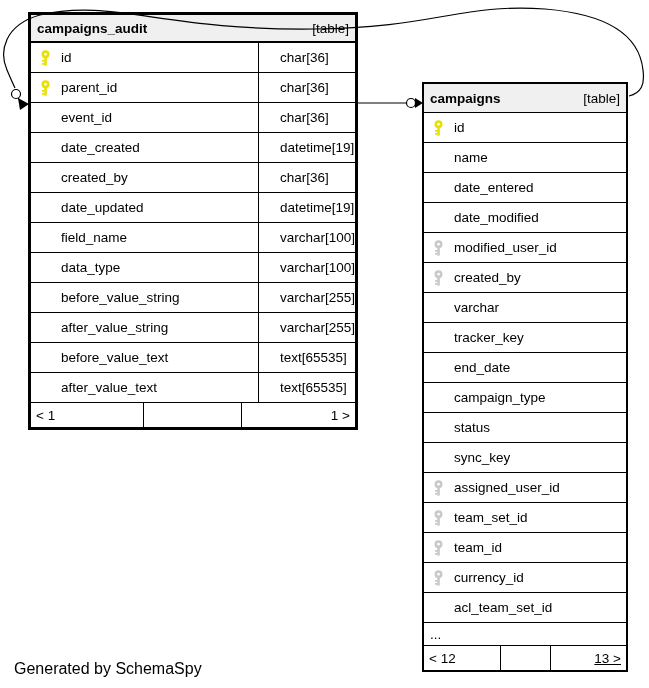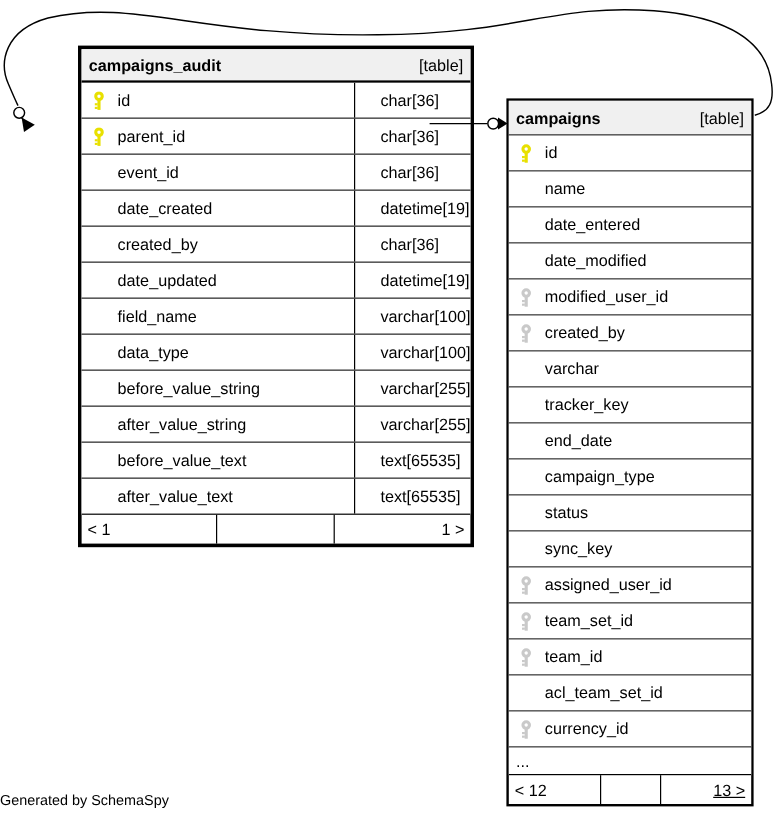--- a/index.html
+++ b/index.html
@@ -4,21 +4,21 @@
 <style>
   html,body{margin:0;padding:0;}
   body{
     width:649px;height:688px;position:relative;background:#fff;
     font-family:"Liberation Sans",sans-serif;color:#000;overflow:hidden;
   }
   :root{
     --hdr-bg:#f0f0f0; --border:#000000; --pk:#e8e000; --fk:#c9c9c9;
   }
   .node{position:absolute;background:#fff;box-sizing:border-box;z-index:2;}
-  .t-left{left:28px;top:38px;width:330px;border:3px solid var(--border);margin-left:37px;}
+  .t-left{left:28px;top:12px;width:330px;border:3px solid var(--border);}
   .t-right{left:422px;top:58px;width:206px;border:2px solid var(--border);margin-top:24px;}
   .hdr{display:flex;justify-content:space-between;align-items:center;
        background:var(--hdr-bg);padding:0 6px;height:26px;font-size:13.5px;
        border-bottom:2px solid var(--border);}
   .t-right .hdr{height:28px;border-bottom-width:1px;}
   .hdr .title{font-weight:bold;}
   .hdr .badge{font-weight:normal;}
   .rows{display:block;}
   .row{display:flex;align-items:stretch;height:29px;border-bottom:1px solid var(--border);
        font-size:13.5px;background:#fff;gap:17px;}
@@ -33,21 +33,21 @@
   .ftr{display:flex;height:24px;font-size:13.5px;align-items:stretch;}
   .fcell{display:flex;align-items:center;box-sizing:border-box;padding:0 5px;}
   .fcell.mid,.fcell.left{border-right:1px solid var(--border);}
   .fcell.right{justify-content:flex-end;}
   .t-left .fcell.left{width:35%;} .t-left .fcell.mid{width:30%;} .t-left .fcell.right{width:35%;}
   .t-right .fcell.left{width:38%;text-align:right;} .t-right .fcell.mid{width:25%;} .t-right .fcell.right{width:37%;text-decoration:underline;}
   #rel-svg{position:absolute;left:0;top:0;z-index:3;pointer-events:none;}
   #rel-svg path, #rel-svg line{fill:none;stroke:var(--border);stroke-width:1.2;}
   #rel-svg .adorn-circle{fill:#fff;stroke:var(--border);stroke-width:1.2;}
   #rel-svg .adorn-arrow{fill:var(--border);stroke:none;}
-  .credit{position:absolute;left:0;top:660px;font-size:12px;z-index:2;}
+  .credit{position:absolute;left:14px;top:660px;font-size:16px;z-index:2;}
 </style>
 </head>
 <body>
 
 <svg id="rel-svg" width="649" height="688" viewBox="0 0 649 688">
 
   <path d="M 629 96 C 641 93, 645 85, 643 70 C 640 42, 618 15, 545 9
            C 462 3, 434 28, 315 29 C 165 31, 112 -2, 40 15
            C 4 25, -1 52, 7 70 C 10 77, 13 84, 15 88"></path>
   <path d="M 18 98 L 21 102"></path>
@@ -304,35 +304,35 @@
               <rect x="5.2" y="6.6" width="2.6" height="9" fill="#c9c9c9"></rect>
               <rect x="3" y="10" width="2.4" height="1.8" fill="#c9c9c9"></rect>
               <rect x="3" y="13" width="2.4" height="1.8" fill="#c9c9c9"></rect>
             </svg>
           </span>
           <span>team_id</span>
         </div>
       </div>
       <div class="row">
         <div class="cell name">
+          <span class="keyspot">
+            <svg width="13" height="16" viewBox="0 0 13 16">
+              <circle cx="6.5" cy="4.2" r="2.7" fill="none" stroke="#c9c9c9" stroke-width="2.6"></circle>
+              <rect x="5.2" y="6.6" width="2.6" height="9" fill="#c9c9c9"></rect>
+              <rect x="3" y="10" width="2.4" height="1.8" fill="#c9c9c9"></rect>
+              <rect x="3" y="13" width="2.4" height="1.8" fill="#c9c9c9"></rect>
+            </svg>
+          </span>
+          <span>currency_id</span>
+        </div>
+      </div>
+      <div class="row">
+        <div class="cell name">
           <span class="keyspot"></span>
           <span>acl_team_set_id</span>
-        </div>
-      </div>
-      <div class="row">
-        <div class="cell name">
-          <span class="keyspot">
-            <svg width="13" height="16" viewBox="0 0 13 16">
-              <circle cx="6.5" cy="4.2" r="2.7" fill="none" stroke="#c9c9c9" stroke-width="2.6"></circle>
-              <rect x="5.2" y="6.6" width="2.6" height="9" fill="#c9c9c9"></rect>
-              <rect x="3" y="10" width="2.4" height="1.8" fill="#c9c9c9"></rect>
-              <rect x="3" y="13" width="2.4" height="1.8" fill="#c9c9c9"></rect>
-            </svg>
-          </span>
-          <span>currency_id</span>
         </div>
       </div>
       <div class="row ellipsis">
         <div class="cell name">
           <span>...</span>
         </div>
       </div>
     </div>
   <div class="ftr">
     <span class="fcell left">&lt; 12</span>

